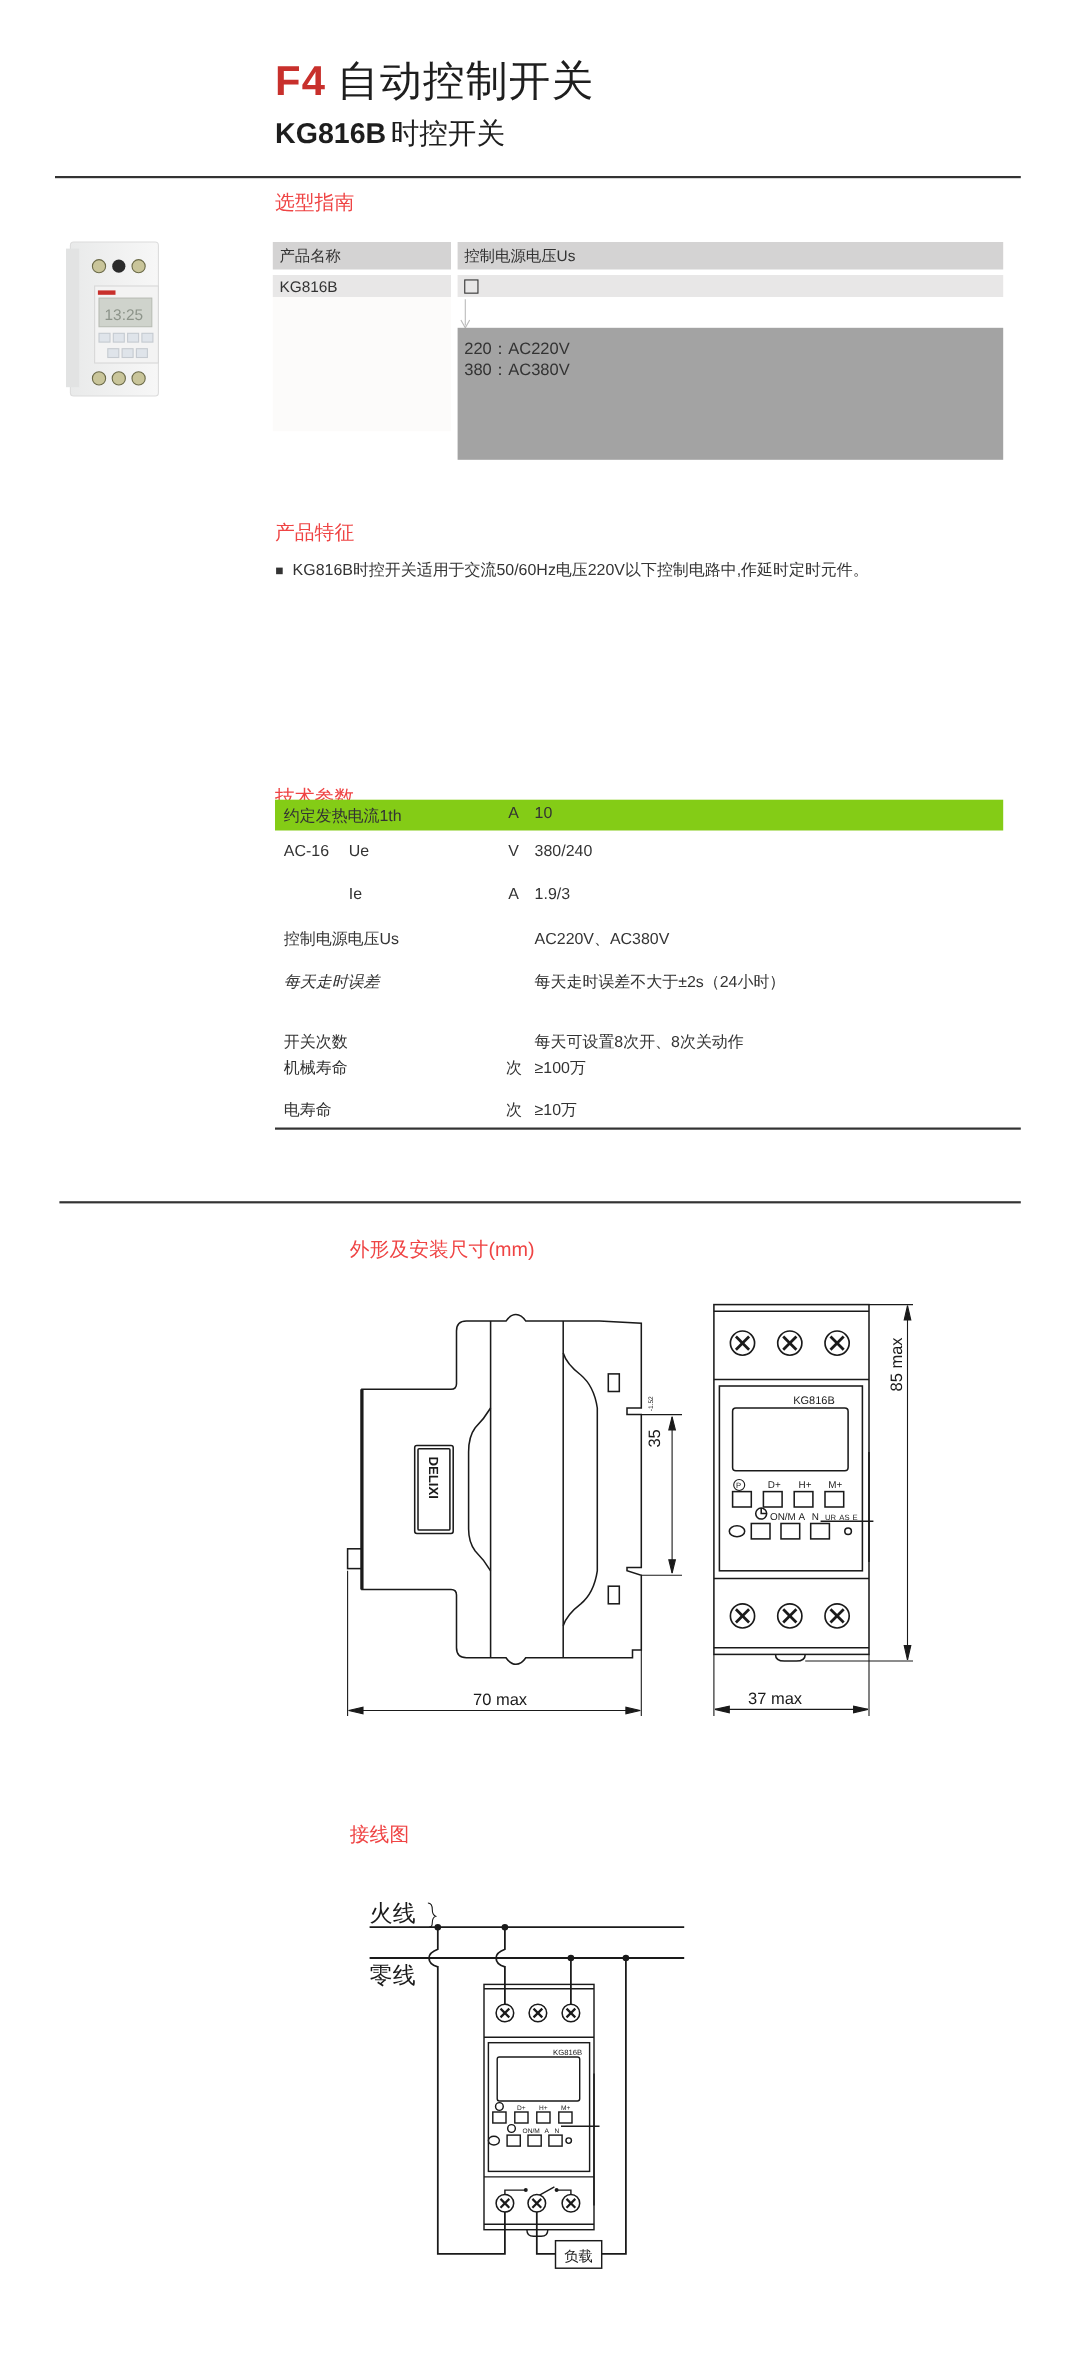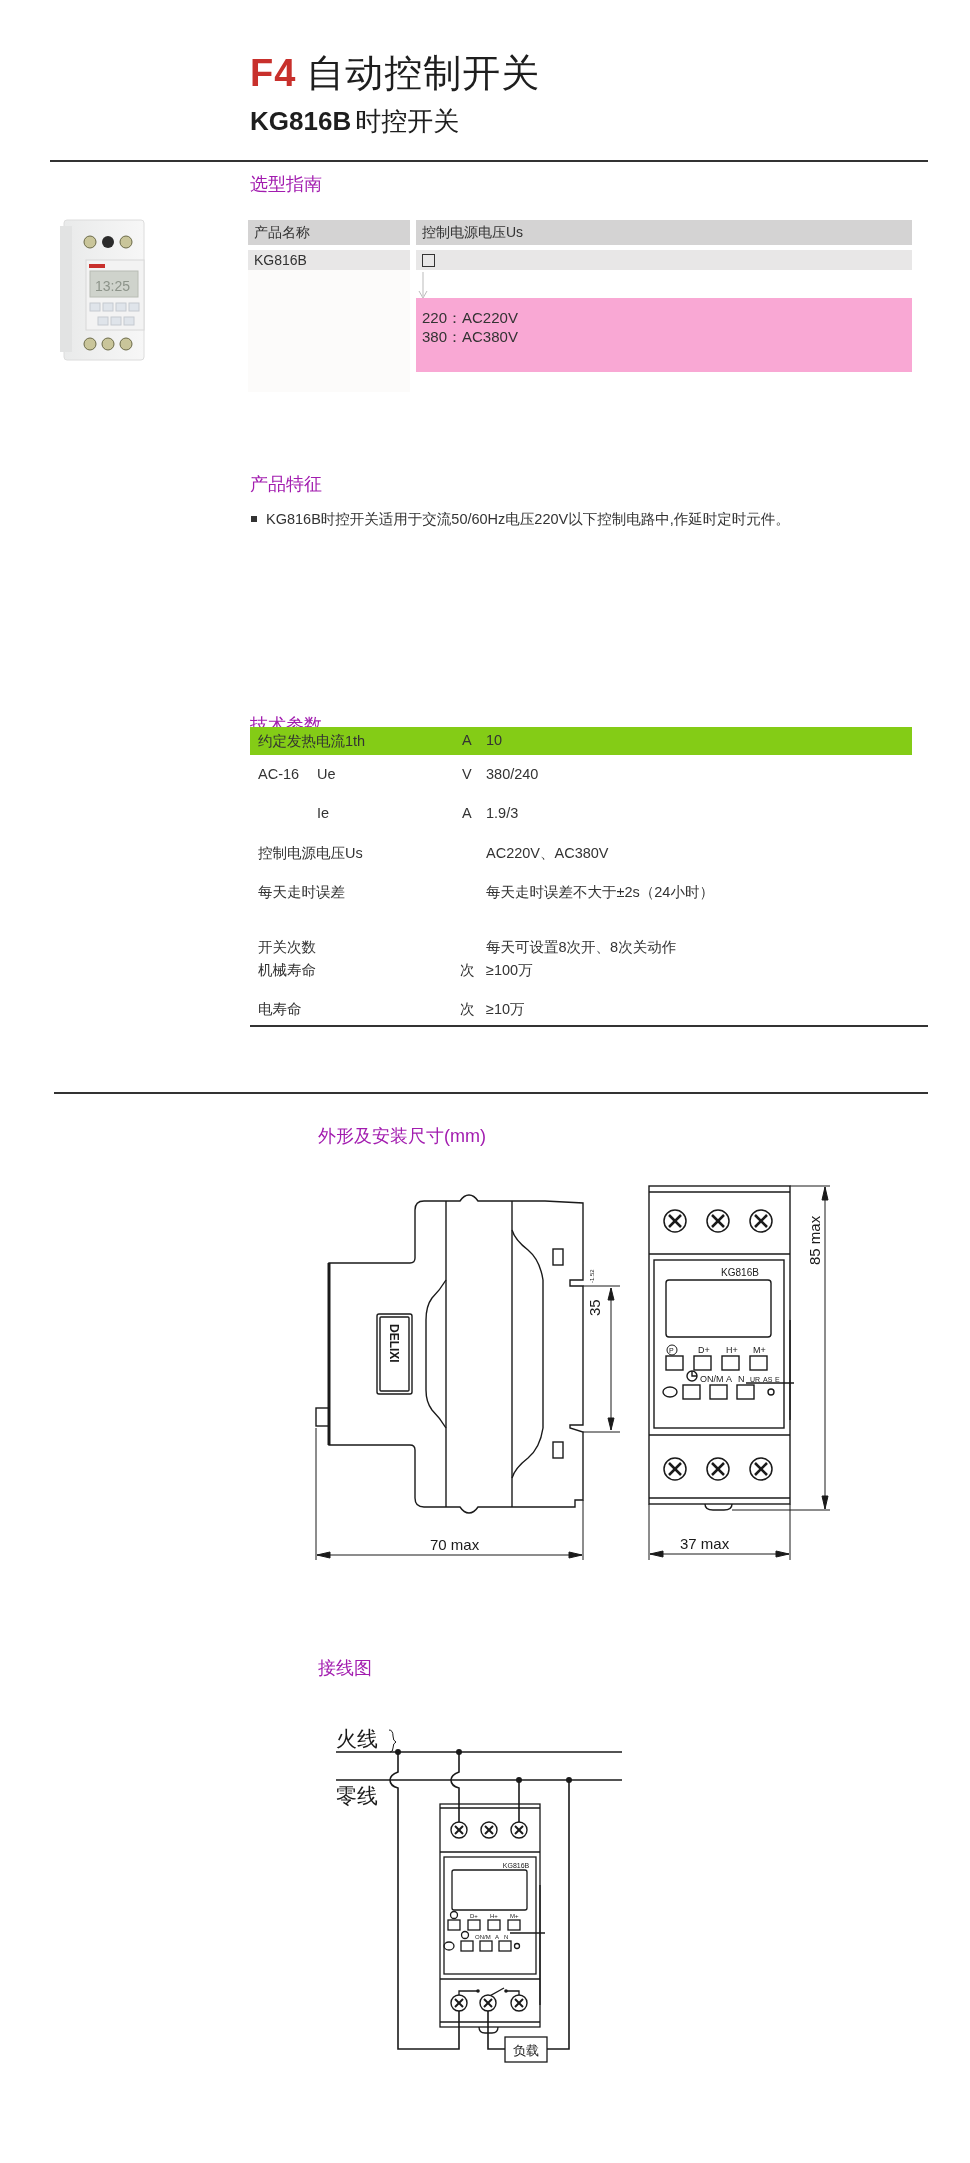--- a/index.html
+++ b/index.html
@@ -4,21 +4,21 @@
 <style>
   html,body{margin:0;padding:0;background:#ffffff;}
   body{width:970px;height:2163px;position:relative;overflow:hidden;font-family:"Liberation Sans","DejaVu Sans",sans-serif;color:#231f20;}
   .abs{position:absolute;}
   .title{left:250px;top:48px;font-size:38px;font-weight:bold;letter-spacing:1px;white-space:nowrap;}
   .title .prefix{color:#c8302c;margin-right:10px;}
   .title .main{font-weight:normal;color:#1e1e1e;}
   .subtitle{left:250px;top:104px;font-size:26px;font-weight:bold;white-space:nowrap;color:#1e1e1e;}
   .subtitle .cn{font-weight:normal;margin-left:4px;}
   .rule{height:0;border-top:2px solid #333;}
-  .sec{font-size:18px;color:#a21caf;white-space:nowrap;}
+  .sec{font-size:18px;color:#ef4444;white-space:nowrap;}
   .product{left:60px;top:216px;width:96px;height:156px;}
   .cell{position:absolute;font-size:14px;padding-left:6px;box-sizing:border-box;display:flex;align-items:center;color:#333;}
   .feat{left:250px;font-size:14.5px;color:#333;line-height:22px;}
   .feat .item{position:relative;padding-left:16px;width:670px;}
   .feat .item:before{content:"";position:absolute;left:1px;top:8px;width:6px;height:6px;background:#333;}
   .spec{left:250px;top:727px;width:662px;}
   .spec .row{position:absolute;left:0;width:662px;height:28px;font-size:14.5px;color:#333;}
   .spec .row span{position:absolute;top:5px;white-space:nowrap;}
   .spec .row.shaded{background:#84cc16;}
   svg text{font-family:"Liberation Sans","DejaVu Sans",sans-serif;}
@@ -73,21 +73,21 @@
   <div class="cell" style="left:416px;top:220px;width:496px;height:25px;background:#d4d3d3;">控制电源电压Us</div>
   <div class="cell" style="left:248px;top:250px;width:162px;height:20px;background:#e8e7e7;">KG816B</div>
   <div class="cell" style="left:416px;top:250px;width:496px;height:20px;background:#e8e7e7;">
     <span style="display:inline-block;width:11px;height:11px;border:1px solid #333;"></span>
   </div>
   <div class="abs" style="left:248px;top:270px;width:162px;height:122px;background:#fcfbfa;"></div>
   <svg class="abs" style="left:416px;top:270px;" width="20" height="30">
     <line x1="7" y1="2" x2="7" y2="26" stroke="#bbb" stroke-width="1"></line>
     <polyline points="3,21 7,28 11,21" fill="none" stroke="#bbb" stroke-width="1"></polyline>
   </svg>
-  <div class="abs" style="left:416px;top:298px;width:496px;height:74px;background:#f9a8d4;">
+  <div class="abs" style="left:416px;top:298px;width:496px;height:120px;background:#a3a3a3;">
     <div style="position:absolute;left:6px;top:10px;font-size:15px;line-height:19px;color:#333;">
       <div>220：AC220V</div>
       <div>380：AC380V</div>
     </div>
   </div>
 </div>
 
 <div class="abs sec" style="left:250px;top:472px;">产品特征</div>
 <div class="abs feat" style="top:508px;">
   <div class="item">KG816B时控开关适用于交流50/60Hz电压220V以下控制电路中,作延时定时元件。</div>
@@ -109,21 +109,21 @@
   <div class="row" style="top:73px;">
     <span style="left:67px;">Ie</span>
     <span style="left:212px;">A</span>
     <span style="left:236px;">1.9/3</span>
   </div>
   <div class="row" style="top:112px;">
     <span style="left:8px;">控制电源电压Us</span>
     <span style="left:236px;">AC220V、AC380V</span>
   </div>
   <div class="row" style="top:151px;">
-    <span style="left:8px;">每天走时误差</span>
+    <span style="left:8px;font-style:italic;">每天走时误差</span>
     <span style="left:236px;">每天走时误差不大于±2s（24小时）</span>
   </div>
   <div class="row" style="top:190px;margin-top:16px;">
     <span style="left:8px;">开关次数</span>
     <span style="left:236px;">每天可设置8次开、8次关动作</span>
   </div>
   <div class="row" style="top:229px;">
     <span style="left:8px;">机械寿命</span>
     <span style="left:210px;">次</span>
     <span style="left:236px;">≥100万</span>

